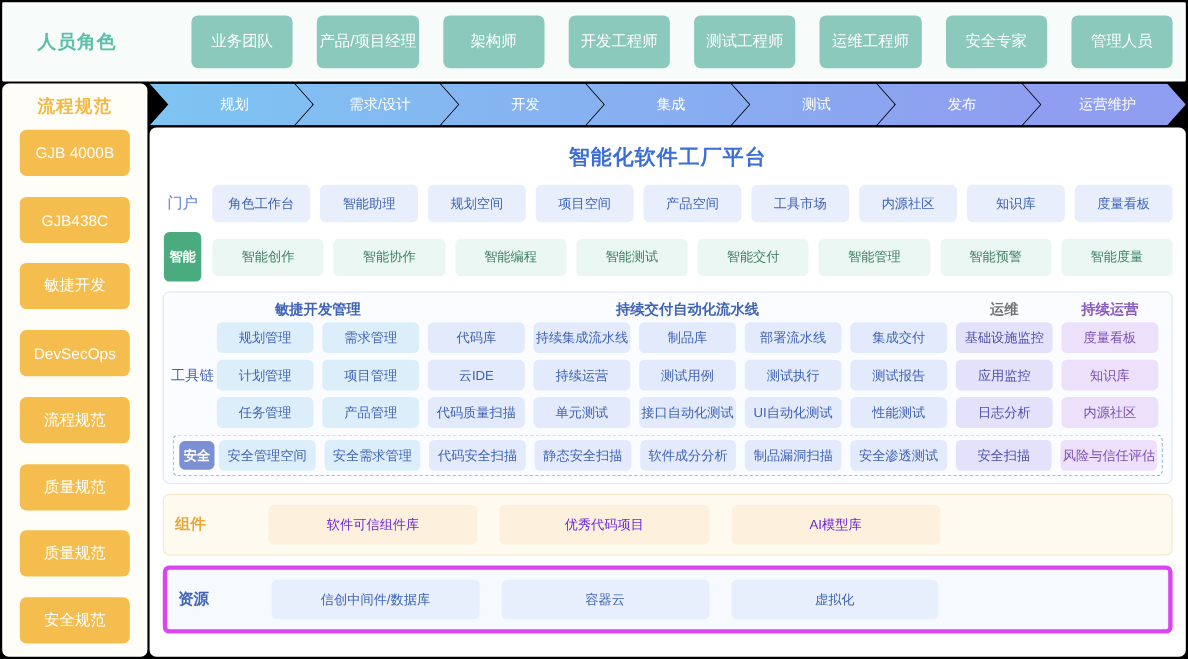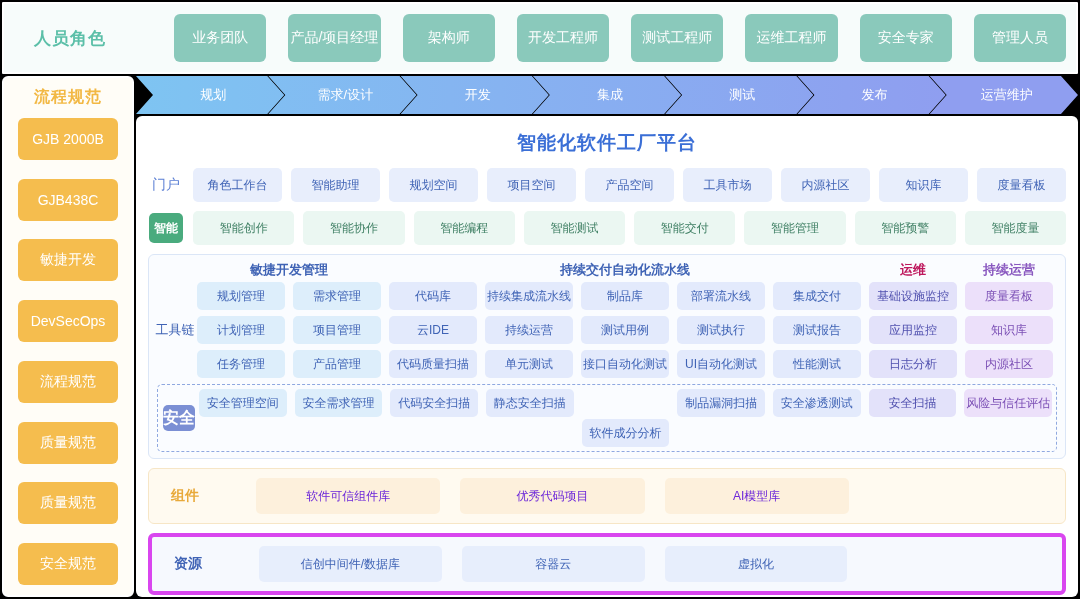--- a/index.html
+++ b/index.html
@@ -147,21 +147,21 @@
     white-space:nowrap;
   }
 
   
   .portal-label{color:#5b7fd4;}
   .cell-portal{background:#e8eefc;color:#3f63b5;}
 
   
   .badge-green{
     background:#4aab7e;color:#fff;border-radius:5px;
-    width:34px;min-width:34px;height:30px;
+    width:34px;min-width:34px;height:45px;
     display:flex;align-items:center;justify-content:center;
     font-size:12px;font-weight:bold;
   }
   .cell-intel{background:#ebf7f2;color:#3e7f63;}
 
   
   .toolchain{
     margin-top:9px;
     border:1px solid #dbe6f7;
     border-radius:6px;
@@ -171,21 +171,21 @@
   }
   .tc-headers{display:flex;align-items:center;margin:2px 0 3px 0;}
   .tc-headers .spacer{width:36px;min-width:36px;}
   .tc-head{
     font-size:13px;font-weight:bold;
     text-align:center;
     white-space:nowrap;
   }
   .tc-head.agile{color:#3f63b5;}
   .tc-head.cd{color:#3f63b5;}
-  .tc-head.ops{color:#be185d;}
+  .tc-head.ops{color:#737373;}
   .tc-head.cont{color:#8a59c0;}
 
   .tc-grid-wrap{display:flex;align-items:stretch;}
   .tc-side-label{
     width:36px;min-width:36px;
     color:#3f63b5;font-size:13px;
     display:flex;align-items:center;justify-content:center;
     text-align:center;
     line-height:1.18;
   }
@@ -211,31 +211,31 @@
     border-radius:5px;
     padding:4px 0 4px 0;
     display:flex;align-items:center;
     background:#fafcff;
   }
   .sec-badge{
     margin-left:5px;
     width:32px;min-width:32px;height:26px;
     background:#7b8fd4;color:#fff;
     border-radius:5px;
-    font-size:16px;font-weight:bold;
+    font-size:12px;font-weight:bold;
     display:flex;align-items:center;justify-content:center;
   }
   .sec-cells{flex:1;display:flex;}
 
   
   .band{
     margin-top:9px;
     border-radius:6px;
     display:flex;align-items:center;
-    padding:9px 22px;
+    padding:9px 10px;
     box-sizing:border-box;
     gap:17px;
   }
   .band-comp{background:#fffaf0;border:1px solid #f7e6c6;}
   .band-res{background:#f6f9fe;border:4px solid #d946ef;}
   .band-label{
     width:58px;min-width:58px;
     font-size:14px;font-weight:bold;
   }
   .band-comp .band-label{color:#e8a93a;}
@@ -268,21 +268,21 @@
         <div class="role-chip">安全专家</div>
         <div class="role-chip">管理人员</div>
       </div>
   </div>
 
   <div class="body-row">
 
     <div class="sidebar">
       <div class="sidebar-title">流程规范</div>
       <div class="sidebar-items" id="sidebar-items">
-          <div class="sidebar-chip">GJB 2000B</div>
+          <div class="sidebar-chip">GJB 4000B</div>
           <div class="sidebar-chip">GJB438C</div>
           <div class="sidebar-chip">敏捷开发</div>
           <div class="sidebar-chip">DevSecOps</div>
           <div class="sidebar-chip">流程规范</div>
           <div class="sidebar-chip">质量规范</div>
           <div class="sidebar-chip">质量规范</div>
           <div class="sidebar-chip">安全规范</div>
         </div>
     </div>
 
@@ -458,21 +458,21 @@
                 </div>
                 <div class="tc-slot" style="flex: 1 1 0%;">
                   <div class="tc-chip chip-agile">安全需求管理</div>
                 </div>
                 <div class="tc-slot" style="flex: 1 1 0%;">
                   <div class="tc-chip chip-cd">代码安全扫描</div>
                 </div>
                 <div class="tc-slot" style="flex: 1 1 0%;">
                   <div class="tc-chip chip-cd">静态安全扫描</div>
                 </div>
-                <div class="tc-slot" style="flex: 1 1 0%; margin-top: 30px;">
+                <div class="tc-slot" style="flex: 1 1 0%;">
                   <div class="tc-chip chip-cd">软件成分分析</div>
                 </div>
                 <div class="tc-slot" style="flex: 1 1 0%;">
                   <div class="tc-chip chip-cd">制品漏洞扫描</div>
                 </div>
                 <div class="tc-slot" style="flex: 1 1 0%;">
                   <div class="tc-chip chip-cd">安全渗透测试</div>
                 </div>
                 <div class="tc-slot" style="flex: 1 1 0%;">
                   <div class="tc-chip chip-ops">安全扫描</div>

